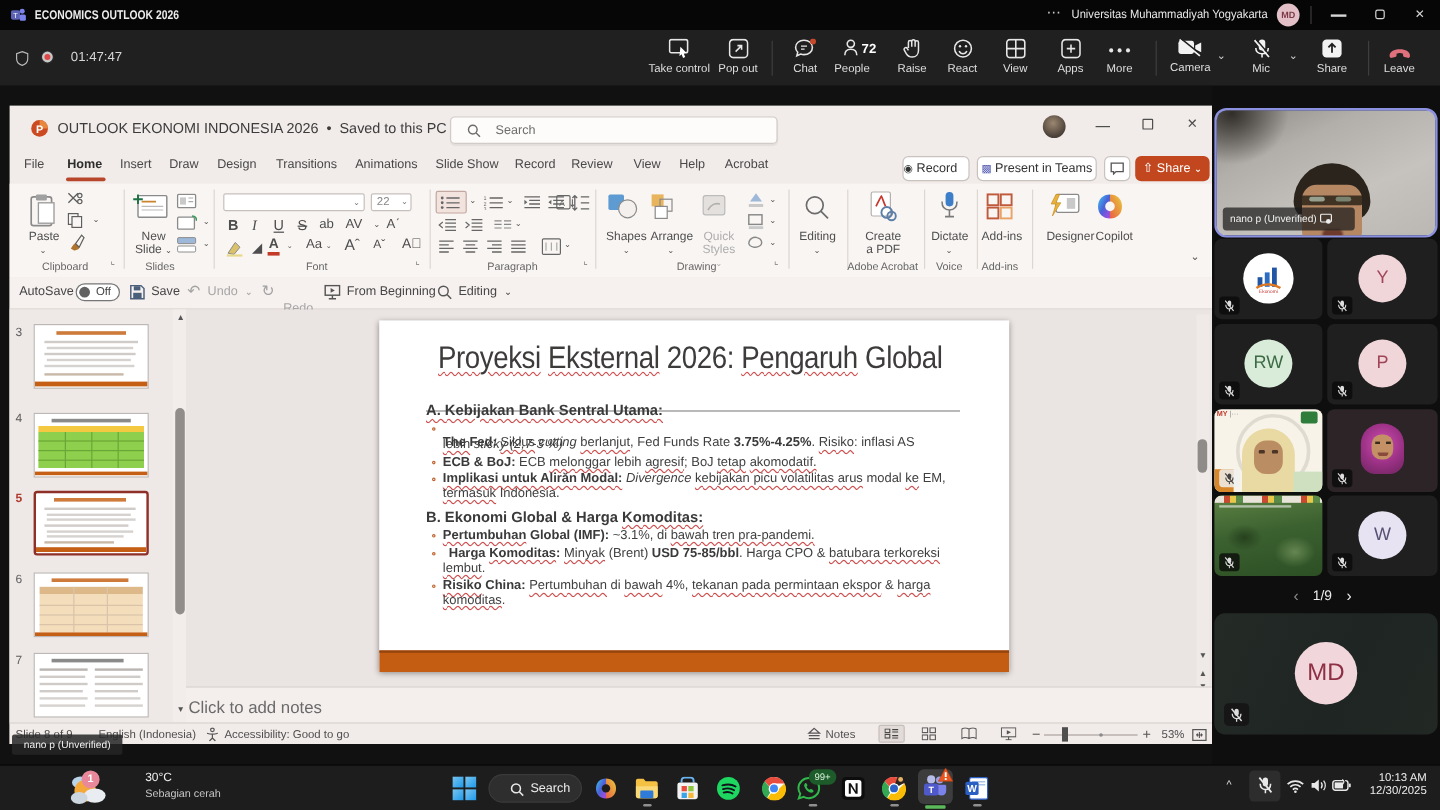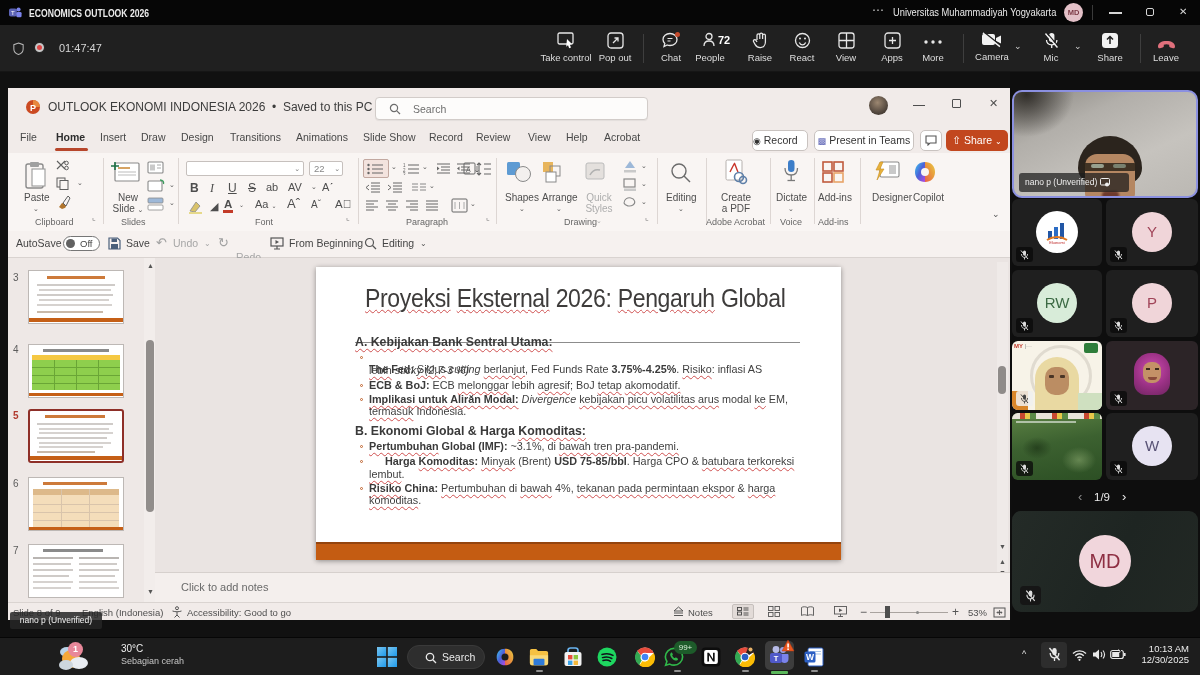--- a/index.html
+++ b/index.html
@@ -569,35 +569,35 @@
       <div class="bl" style="left:53px;top:97px"><span class="sq">lebih</span> <i>sticky (2,7-3 %)</i></div>
       <div class="bdot" style="left:44px;top:116.5px"></div>
       <div class="bl" style="left:53px;top:112px"><b>ECB &amp; BoJ:</b> ECB <span class="sq">melonggar</span> lebih <span class="sq">agresif</span>; BoJ <span class="sq">tetap</span> <span class="sq">akomodatif.</span></div>
       <div class="bdot" style="left:44px;top:131px"></div>
       <div class="bl" style="left:53px;top:126px"><b><span class="sq">Implikasi untuk Alirăn Modal:</span></b> <i>Divergence</i> <span class="sq">kebijakan picu volatilitas arus</span> modal <span class="sq">ke</span> EM,</div>
       <div class="bl" style="left:53px;top:138px"><span class="sq">termasuk</span> Indonesia.</div>
       <div class="bl" style="left:39px;top:156.5px;font-size:12.3px;font-weight:bold;color:#3a3a3a">B. Ekonomi Global &amp; Harga <span class="sq">Komoditas:</span></div>
       <div class="bdot" style="left:44px;top:177.5px"></div>
       <div class="bl" style="left:53px;top:173px"><b><span class="sq">Pertumbuhan</span> Global (IMF):</b> ~3.1%, di <span class="sq">bawah tren pra-pandemi.</span></div>
       <div class="bdot" style="left:44px;top:192.5px"></div>
-      <div class="bl" style="left:69px;top:188px"><b>Harga <span class="sq">Komoditas</span>:</b> <span class="sq">Minyak</span> (Brent) <b>USD 75-85/bbl</b>. Harga CPO &amp; <span class="sq">batubara terkoreksi</span></div>
+      <div class="bl" style="left:58px;top:188px"><b>Harga <span class="sq">Komoditas</span>:</b> <span class="sq">Minyak</span> (Brent) <b>USD 75-85/bbl</b>. Harga CPO &amp; <span class="sq">batubara terkoreksi</span></div>
       <div class="bl" style="left:53px;top:200.5px"><span class="sq">lembut</span>.</div>
       <div class="bdot" style="left:44px;top:219.5px"></div>
       <div class="bl" style="left:53px;top:215px"><b><span class="sq">Risiko</span> China:</b> <span class="sq">Pertumbuhan</span> di <span class="sq">bawah</span> 4%, <span class="sq">tekanan pada permintaan ekspor</span> &amp; <span class="sq">harga</span></div>
       <div class="bl" style="left:53px;top:226.5px"><span class="sq">komoditas</span>.</div>
       <div class="a" style="left:0;top:275px;width:525px;height:18px;background:#c45c12;border-top:2px solid #94440e"></div>
     </div>
     <div id="canvasx">
       <div class="a" style="left:989px;top:174px;width:11px;height:310px;background:#efeae8"></div>
       <div class="a" style="left:990px;top:278px;width:8px;height:28px;background:#8f8b89;border-radius:4px"></div>
       <div class="a" style="left:991px;top:455px;font-size:7px;color:#555">▼</div>
       <div class="a" style="left:991px;top:468px;font-size:7px;color:#555;line-height:11px">▲<br>▼</div>
     </div>
     <div id="notes">
-        <div class="a" style="left:26px;top:8px;font-size:11px;color:#6a6a6a">Click to add notes</div>
+        <div class="a" style="left:2px;top:8px;font-size:14px;color:#6a6a6a">Click to add notes</div>
       </div>
     <div id="sbar">
       <div class="a" style="left:5px;top:4px">Slide 8 of 9</div>
       <div class="a" style="left:74px;top:4px">English (Indonesia)</div>
       <svg class="a" style="left:163px;top:3px" width="12" height="12" viewBox="0 0 12 12">
           <circle cx="6" cy="2.2" r="1.5" fill="none" stroke="#555" stroke-width="1"></circle>
           <path d="M1.5 5 C4.5 6 7.5 6 10.5 5 M6 6 V9 M6 9 L3.5 11.5 M6 9 L8.5 11.5" fill="none" stroke="#555" stroke-width="1"></path>
         </svg>
       <div class="a" style="left:179px;top:4px">Accessibility: Good to go</div>
       <svg class="a" style="left:664px;top:3px" width="13" height="12" viewBox="0 0 13 12">

